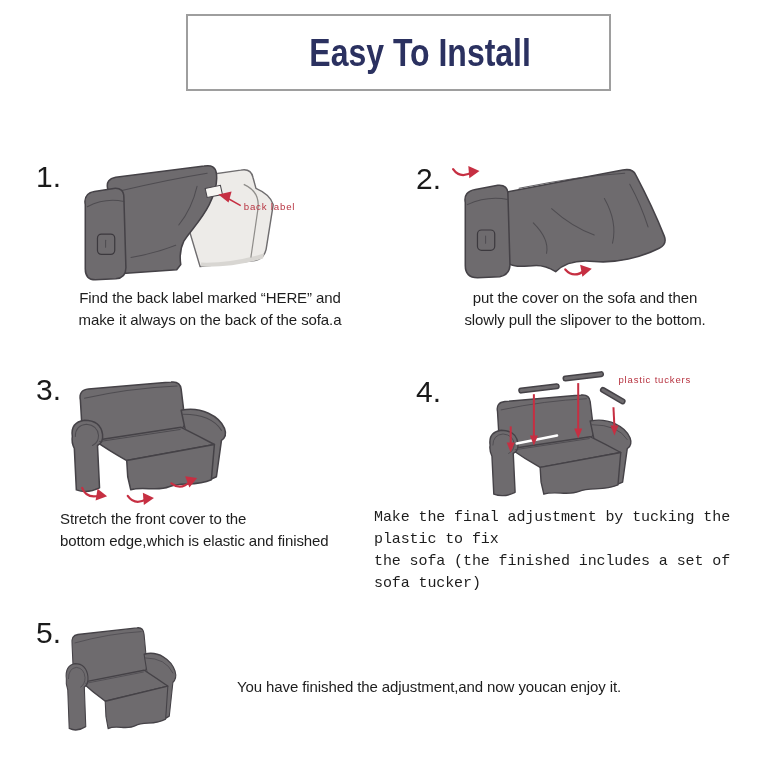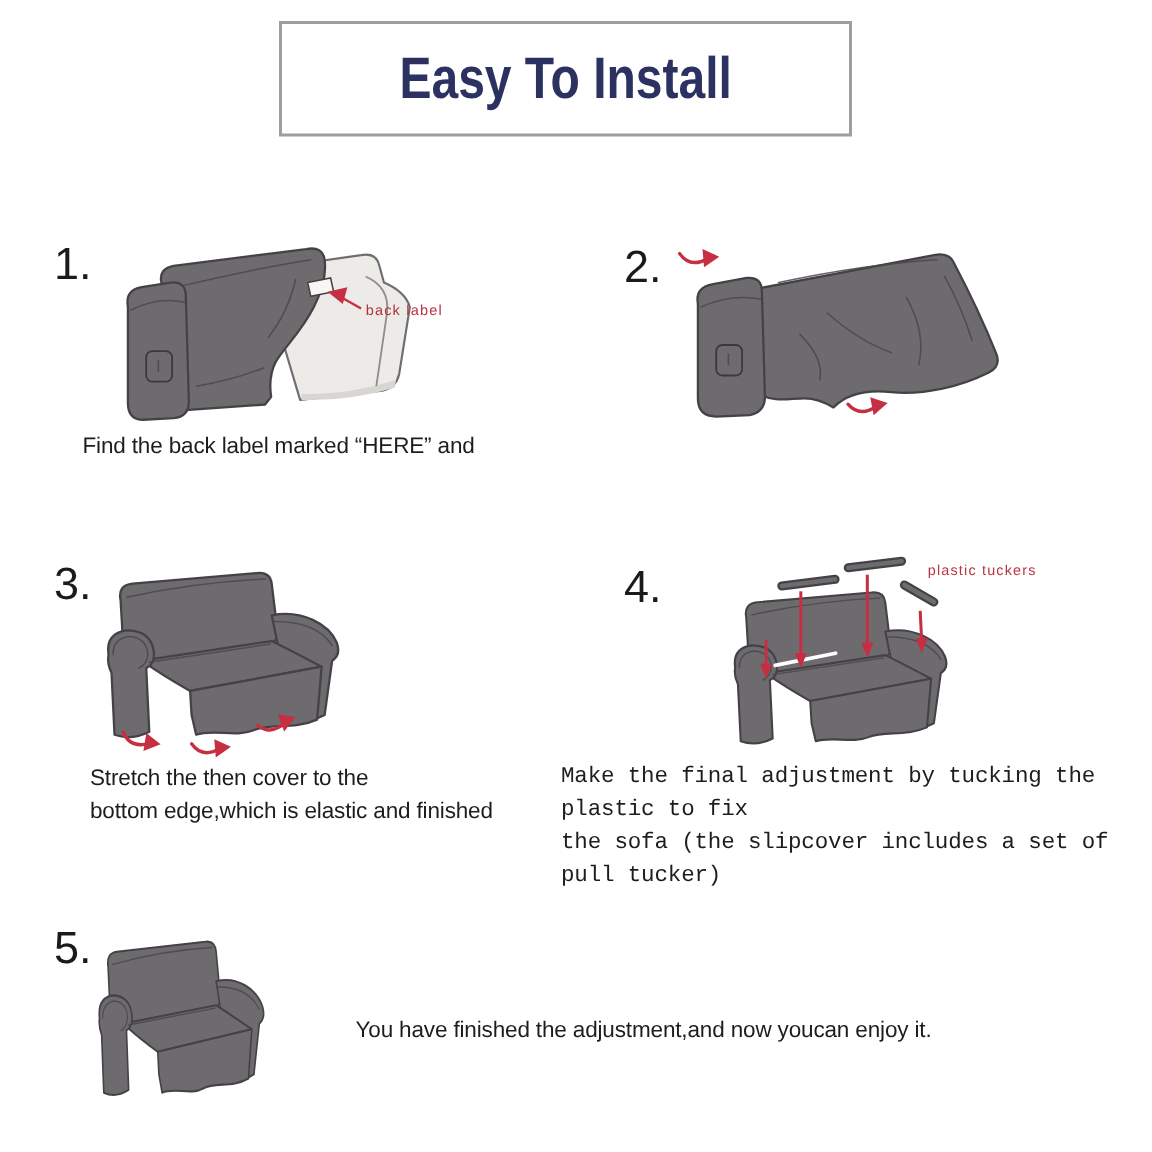--- a/index.html
+++ b/index.html
@@ -1,25 +1,25 @@
 <!DOCTYPE html>
 <html><head>
 <meta charset="utf-8">
 <style>
   html,body{margin:0;padding:0;background:#fff;}
   .canvas{position:relative;width:768px;height:768px;background:#fff;overflow:hidden;
           font-family:"Liberation Sans","DejaVu Sans",sans-serif;color:#1c1c1c;}
   .abs{position:absolute;}
   .title-box{left:186px;top:14px;width:378px;height:73px;border:2px solid #9e9e9e;
-             display:flex;align-items:center;justify-content:center;background:#fff;}
+             display:flex;align-items:center;justify-content:center;background:#fff;padding-left:43px;}
   .title-box h1{margin:0;font-size:39px;font-weight:bold;color:#2b3160;
                 display:inline-block;transform:scaleX(.82);letter-spacing:0px;white-space:nowrap;}
   .step-number{font-size:30px;color:#1a1a1a;line-height:1;}
   .caption{font-size:15px;line-height:22px;color:#1d1d1d;margin:0;letter-spacing:-0.1px;}
-  .caption.center{text-align:left;}
+  .caption.center{text-align:center;}
   svg{display:block;overflow:visible;}
   svg text{font-family:"Liberation Sans","DejaVu Sans",sans-serif;}
   .sofa-fill{fill:#6e6b6e;stroke:#454247;stroke-width:1.5;stroke-linejoin:round;}
   .sofa-line{fill:none;stroke:#49464b;stroke-width:1;opacity:.85;stroke-linecap:round;}
   .light-fill{fill:#edebe8;stroke:#6f6d6f;stroke-width:1.4;stroke-linejoin:round;}
   .red-stroke{fill:none;stroke:#c62f42;stroke-width:2.2;stroke-linecap:round;}
   .red-fill{fill:#c62f42;}
   .ann-text{fill:#b73340;font-size:9.5px;letter-spacing:.8px;}
 </style>
 </head>
@@ -46,60 +46,65 @@
     <path class="sofa-line" d="M27,75 L27,82"></path>
     <polygon points="125,24 140,21 142,30 127,33" fill="#f7f6f3" stroke="#454247" stroke-width="1"></polygon>
     <g>
       <line x1="160" y1="41" x2="144" y2="32" stroke="#c62f42" stroke-width="1.5"></line>
       <polygon class="red-fill" points="138,30 151,27 148,38"></polygon>
     </g>
     <text x="163" y="45" class="ann-text">back label</text>
   </svg>
   <p class="abs caption center" style="left:55px;top:287px;width:310px;">
     <span>Find the back label marked  “HERE”  and</span><br>
+    <span>make it always on the back of the sofa.a</span>
   </p>
 
   <div class="abs step-number" style="left:416px;top:164px;">2.</div>
   <svg class="abs" style="left:452px;top:164px;" width="254" height="132" viewBox="0 0 250 130" aria-hidden="true">
     <path class="sofa-fill" d="M52,28 L168,6 Q178,4 181,11 C191,30 201,51 209,71 Q212,79 204,83 C186,92 162,98 140,96 C122,94 110,98 102,106 Q92,100 83,100 C73,100 63,103 53,97 Q45,93 45,80 L46,37 Q47,29 52,28 Z"></path>
     <path class="sofa-line" d="M66,24 Q122,12 170,9"></path>
     <path class="sofa-line" d="M98,44 Q118,62 140,70"></path>
     <path class="sofa-line" d="M150,34 Q163,57 158,78"></path>
     <path class="sofa-line" d="M80,58 Q96,74 93,88"></path>
     <path class="sofa-line" d="M175,20 Q186,40 193,62"></path>
     <path class="sofa-fill" d="M13,38 Q11,27 23,25 L45,21 Q55,20 55,30 L57,99 Q57,109 47,111 L25,112 Q13,112 13,100 Z"></path>
     <path class="sofa-line" d="M15,40 Q35,31 55,35"></path>
     <rect x="25" y="65" width="17" height="20" rx="4" fill="none" stroke="#3c393e" stroke-width="1.2"></rect>
     <path class="sofa-line" d="M33,71 L33,78"></path>
     <g id="curlArrow">
       <path class="red-stroke" d="M1,5 Q8,15 20,8"></path>
       <polygon class="red-fill" points="16,2 27,7 17,14"></polygon>
     </g>
     <use href="#curlArrow" transform="translate(110,99) rotate(-6)"></use>
   </svg>
+  <p class="abs caption center" style="left:435px;top:287px;width:300px;">
+    <span>put the cover on the sofa and then</span><br>
+    <span>slowly pull the slipover to the bottom.</span>
+  </p>
 
   <div class="abs step-number" style="left:36px;top:375px;">3.</div>
   <svg class="abs" style="left:66px;top:380px;" width="192" height="131" viewBox="0 0 190 130" aria-hidden="true">
     <g id="sofaFront">
       <path class="sofa-fill" d="M14,20 Q12,10 22,9 L104,2 Q113,1 114,9 L118,42 Q118,48 110,50 L30,62 Q18,64 16,54 Z"></path>
       <path class="sofa-line" d="M18,18 Q65,8 110,6"></path>
       <path class="sofa-fill" d="M114,30 C134,26 152,36 157,48 Q160,56 154,60 L149,96 Q137,102 127,100 L119,54 Z"></path>
       <path class="sofa-line" d="M116,34 Q144,34 154,50"></path>
       <path class="sofa-fill" d="M28,60 L114,47 Q132,56 147,64 L60,80 Q42,70 28,60 Z"></path>
       <path class="sofa-fill" d="M60,80 L147,64 L144,99 C128,106 114,101 102,106 C90,111 76,105 64,109 L61,96 Z"></path>
       <path class="sofa-fill" d="M6,56 Q4,42 18,40 Q34,40 36,54 Q37,62 31,65 L33,107 Q21,113 10,109 L8,68 Q5,62 6,56 Z"></path>
       <path class="sofa-line" d="M9,56 Q9,45 20,44 Q31,45 32,55 Q32,62 26,65"></path>
       <path class="sofa-line" d="M33,61 L113,49"></path>
     </g>
     <use href="#curlArrow" transform="translate(16,102) rotate(14)"></use>
     <use href="#curlArrow" transform="translate(60,110)"></use>
     <use href="#curlArrow" transform="translate(102,98) rotate(-16)"></use>
   </svg>
   <p class="abs caption" style="left:60px;top:508px;width:330px;">
-    <span>Stretch the then cover to the</span><br>
+    <span>Stretch the front cover to the</span><br>
     <span>bottom edge,which is elastic and finished</span>
   </p>
 
   <div class="abs step-number" style="left:416px;top:377px;">4.</div>
   <svg class="abs" style="left:466px;top:366px;" width="308" height="141" viewBox="0 0 305 140" aria-hidden="true">
     <use href="#sofaFront" transform="translate(18,27) scale(0.92)"></use>
     <g>
       <rect class="sofa-fill" x="52" y="20" width="40" height="4.5" rx="2.2" transform="rotate(-7 72 22)"></rect>
       <rect class="sofa-fill" x="96" y="8" width="40" height="4.5" rx="2.2" transform="rotate(-7 116 10)"></rect>
       <rect class="sofa-fill" x="132" y="27" width="27" height="4.5" rx="2.2" transform="rotate(30 145 29)"></rect>
@@ -112,21 +117,21 @@
       <polygon class="red-fill" points="107,62 115,62 111,72"></polygon>
       <line x1="146" y1="41" x2="147" y2="61" stroke="#c62f42" stroke-width="2"></line>
       <polygon class="red-fill" points="143,59 151,59 147,69"></polygon>
       <line x1="44" y1="60" x2="44" y2="78" stroke="#c62f42" stroke-width="2"></line>
       <polygon class="red-fill" points="40,76 48,76 44,86"></polygon>
     </g>
     <text x="151" y="17" class="ann-text">plastic tuckers</text>
   </svg>
   <p class="abs caption" style="left:374px;top:507px;width:392px;font-family:Liberation Mono, monospace;">
     <span>Make the final adjustment by tucking the plastic to fix</span><br>
-    <span>the sofa  (the slipcover includes a set of pull tucker)</span>
+    <span>the sofa  (the finished includes a set of sofa tucker)</span>
   </p>
 
   <div class="abs step-number" style="left:36px;top:618px;">5.</div>
   <svg class="abs" style="left:62px;top:626px;" width="125" height="115" viewBox="0 0 125 115" aria-hidden="true">
     <use href="#sofaFront" transform="scale(0.72,0.94)"></use>
   </svg>
   <p class="abs caption" style="left:237px;top:676px;width:430px;">
     <span>You have finished the adjustment,and now youcan enjoy it.</span>
   </p>
 

